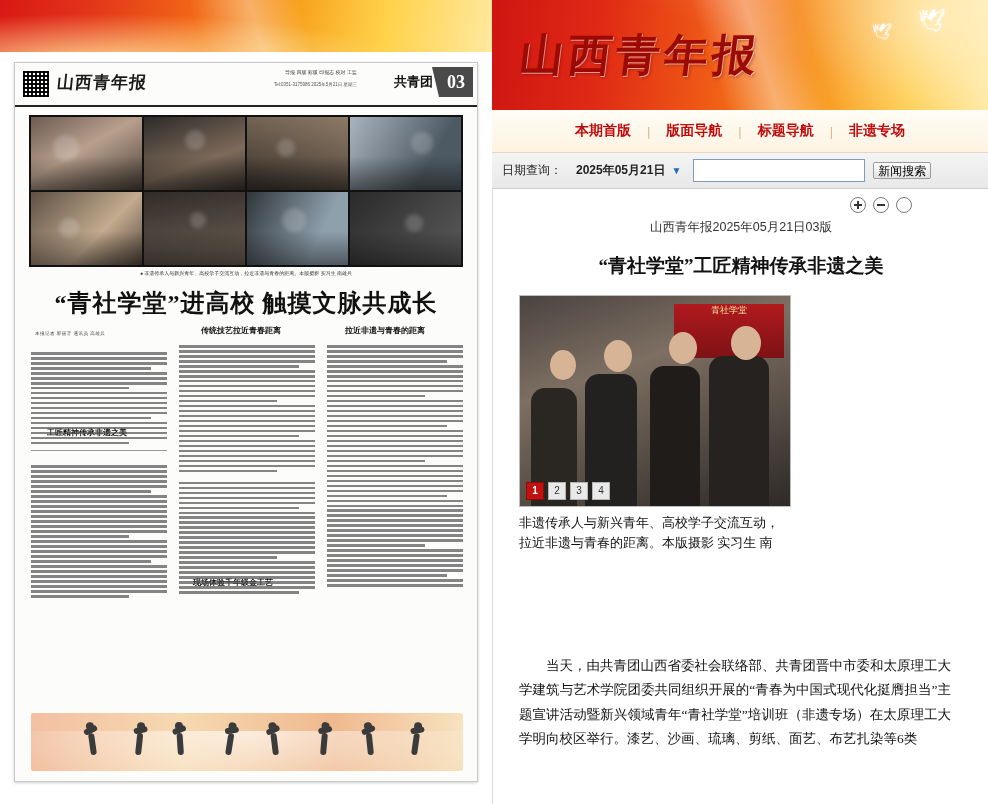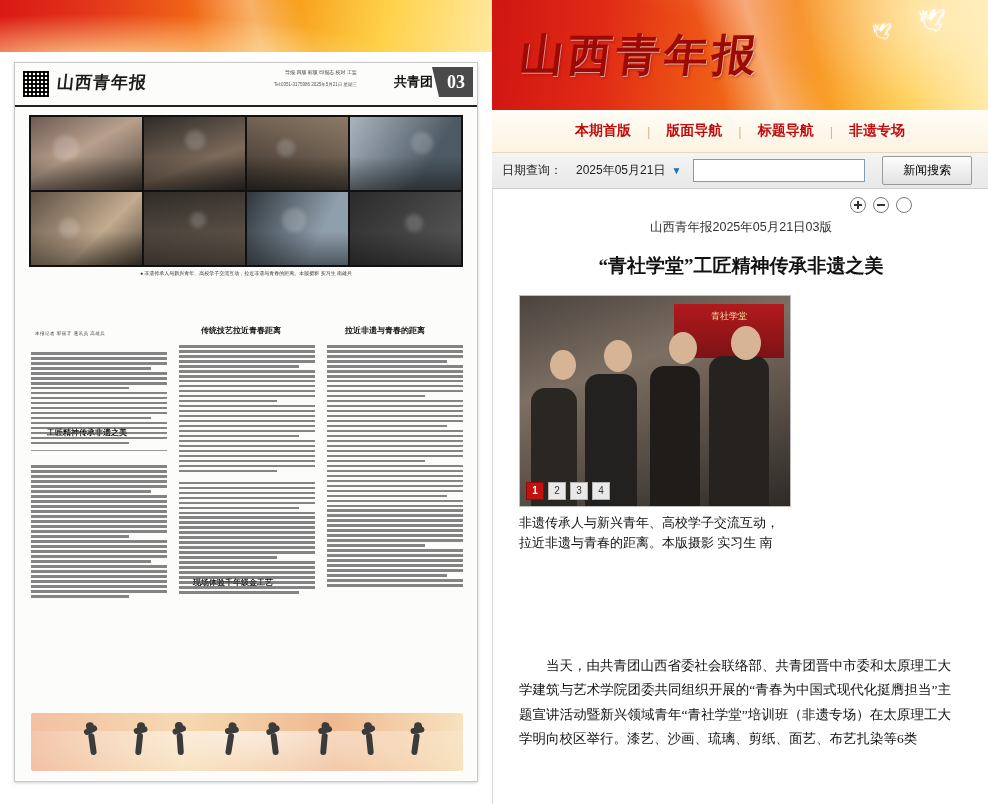--- a/index.html
+++ b/index.html
@@ -221,30 +221,30 @@
   .nav-sep { color: #d8b98f; font-size: 13px; }
   .date-row {
     position: relative;
     width: 496px; height: 36px;
     background: linear-gradient(180deg,#f4f4f4,#e8e8e8);
     border-bottom: 1px solid #cfcfcf;
     display: flex; align-items: center; padding-left: 10px;
     box-sizing: border-box;
   }
   .date-label { font-size: 12px; color: #222; }
-  .date-value { font-size: 12px; color: #222; margin-left: 14px; }
+  .date-value { font-size: 12px; color: #222; margin-left: 14px; font-weight: bold; }
   .date-caret {
     margin-left: 6px; color: #1d6fb8; font-size: 10px; cursor: pointer;
   }
   .search-box {
     margin-left: 12px; width: 166px; height: 19px;
     border: 1px solid #7f9db9; background: #fff;
   }
   .search-btn {
-    margin-left: 17px; height: 29px; padding: 0 20px;
+    margin-left: 8px; height: 17px; padding: 0 4px;
     font-size: 12px; color: #000;
     background: linear-gradient(180deg,#fdfdfd,#e2e2e2);
     border: 1px solid #9a9a9a; border-radius: 2px; cursor: pointer;
   }
 
   .content-area {
     position: relative;
     width: 496px; height: 616px;
     background: #fff;
     border-left: 1px solid #dcdcdc;
@@ -284,21 +284,21 @@
     position: relative;
     width: 270px; height: 210px;
     border: 1px solid #bdbdbd;
     background: linear-gradient(160deg,#4b4340 0%,#7d6f62 35%,#2e2a27 100%);
     overflow: hidden;
   }
   .fig-banner {
     position: absolute; right: 6px; top: 8px; width: 110px; height: 54px;
     background: linear-gradient(180deg,#b5161a,#7e0e12);
     color: #ffe9a6; font-size: 9px; text-align: center;
-    padding-top: 6px; box-sizing: border-box; line-height: 1.5;
+    padding-top: 0; box-sizing: border-box; line-height: 1.5;
     font-family: "Liberation Serif", serif;
     opacity: .95;
   }
   .person {
     position: absolute; bottom: 0;
     background: #2a2622; border-radius: 14px 14px 0 0;
   }
   .head {
     position: absolute; border-radius: 50%; background: #d8b497;
   }
@@ -377,20 +377,21 @@
         <div class="ph g">
             <span class="blob" style="left:35%;top:22%;width:24px;height:24px;"></span>
           </div>
         <div class="ph h">
             <span class="blob" style="left:50%;top:30%;width:18px;height:18px;"></span>
           </div>
       </div>
 
       <div class="p-caption-top">● 非遗传承人与新兴青年、高校学子交流互动，拉近非遗与青春的距离。本版摄影  实习生  南雄兵</div>
 
+      <div class="p-headline">“青社学堂”进高校  触摸文脉共成长</div>
 
       <div class="p-subheads">
         <div class="p-sub s1">传统技艺拉近青春距离</div>
         <div class="p-sub s2">拉近非遗与青春的距离</div>
         <div class="p-sub s3">工匠精神传承非遗之美</div>
         <div class="p-sub s4">现场体验千年级金工艺</div>
       </div>
 
       <div class="p-byline">本报记者  郭丽菲  通讯员  高雄兵</div>
 

